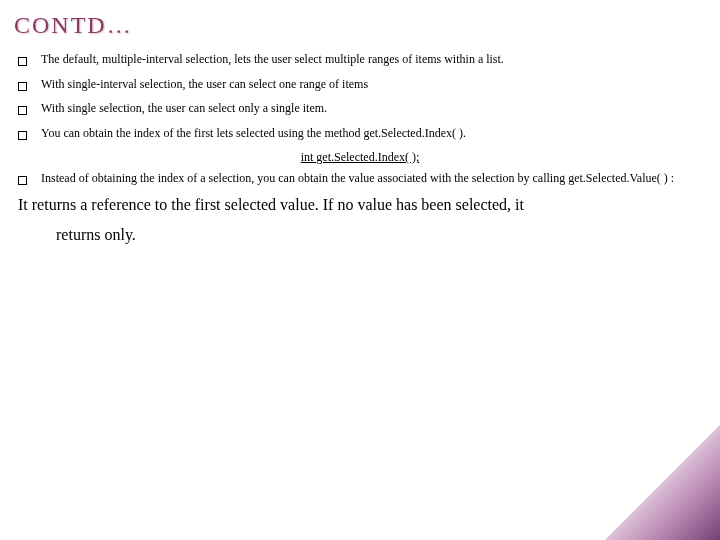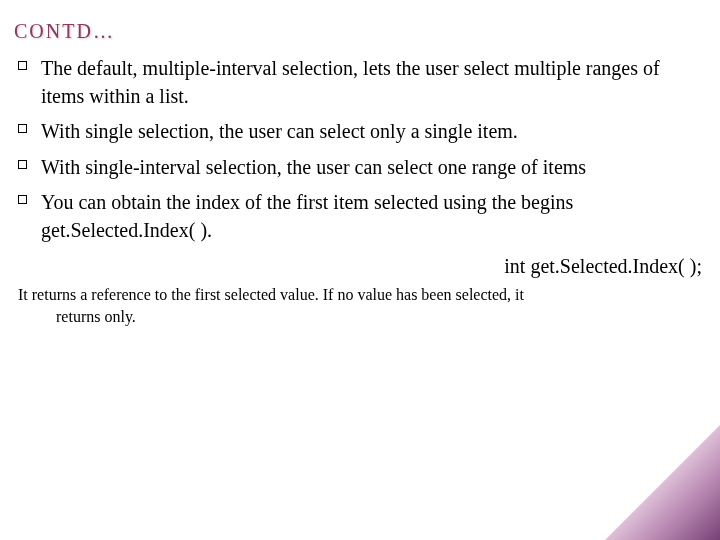--- a/index.html
+++ b/index.html
@@ -6,53 +6,54 @@
   body {
     width: 720px;
     height: 540px;
     font-family: "Times New Roman", Times, serif;
     background: #ffffff;
     position: relative;
     overflow: hidden;
   }
   .title {
     font-family: Georgia, "Times New Roman", serif;
-    font-size: 20px;
+    font-size: 24px;
     letter-spacing: 2px;
     color: #8b3a62;
     text-shadow: 1px 1px 2px rgba(120,60,100,0.3);
-    padding: 20px 0 8px 14px;
+    padding: 12px 0 8px 14px;
     font-weight: normal;
   }
   .content {
     padding: 4px 18px 0 18px;
-    font-size: 20px;
+    font-size: 12px;
     color: #000;
     line-height: 1.38;
   }
   .bullet-row {
     display: flex;
     align-items: flex-start;
     margin-bottom: 8px;
   }
   .square {
     width: 9px;
     height: 9px;
     border: 1px solid #000;
     flex: 0 0 auto;
     margin-top: 6px;
     margin-right: 14px;
   }
   .bullet-text { flex: 1; }
   .centered-code {
-    text-align: right;
+    text-align: center;
     margin: 2px 0 4px 0;
+    text-decoration: underline;
   }
   .after-text {
-    margin: 0 18px;
+    margin: 8px 18px;
     font-size: 16px;
     line-height: 1.38;
   }
   .indent {
     padding-left: 38px;
   }
   strong { font-weight: normal; }
   .corner {
     position: absolute;
     right: 0;
@@ -70,38 +71,44 @@
 
 <div class="content">
 
   <div class="bullet-row">
     <div class="square"></div>
     <div class="bullet-text">The default, multiple-interval selection, lets the user select multiple ranges of items within a list.</div>
   </div>
 
   <div class="bullet-row">
     <div class="square"></div>
+    <div class="bullet-text">With single-interval selection, the user can select one range of items</div>
+  </div>
+
+  <div class="bullet-row">
+    <div class="square"></div>
     <div class="bullet-text">With single selection, the user can select only a single item.</div>
   </div>
 
   <div class="bullet-row">
     <div class="square"></div>
-    <div class="bullet-text">With single-interval selection, the user can select one range of items</div>
-  </div>
-
-  <div class="bullet-row">
-    <div class="square"></div>
     <div class="bullet-text">
-      <span>You can obtain the index of the first item selected using the begins </span><strong>get.Selected.Index( ).</strong>
+      <span>You can obtain the index of the first lets selected using the method </span><strong>get.Selected.Index( ).</strong>
     </div>
   </div>
 
   <div class="centered-code">int get.Selected.Index( );</div>
 
 
+  <div class="bullet-row">
+    <div class="square"></div>
+    <div class="bullet-text">
+      <span>Instead of obtaining the index of a selection, you can obtain the value associated with the selection by calling </span><strong>get.Selected.Value( )</strong><span> :</span>
+    </div>
+  </div>
 
 
 </div>
 
 <div class="after-text">It returns a reference to the first selected value. If no value has been selected, it</div>
 <div class="after-text indent">
   <span>returns </span><strong>only.</strong>
 </div>
 
 <div class="corner"></div>

